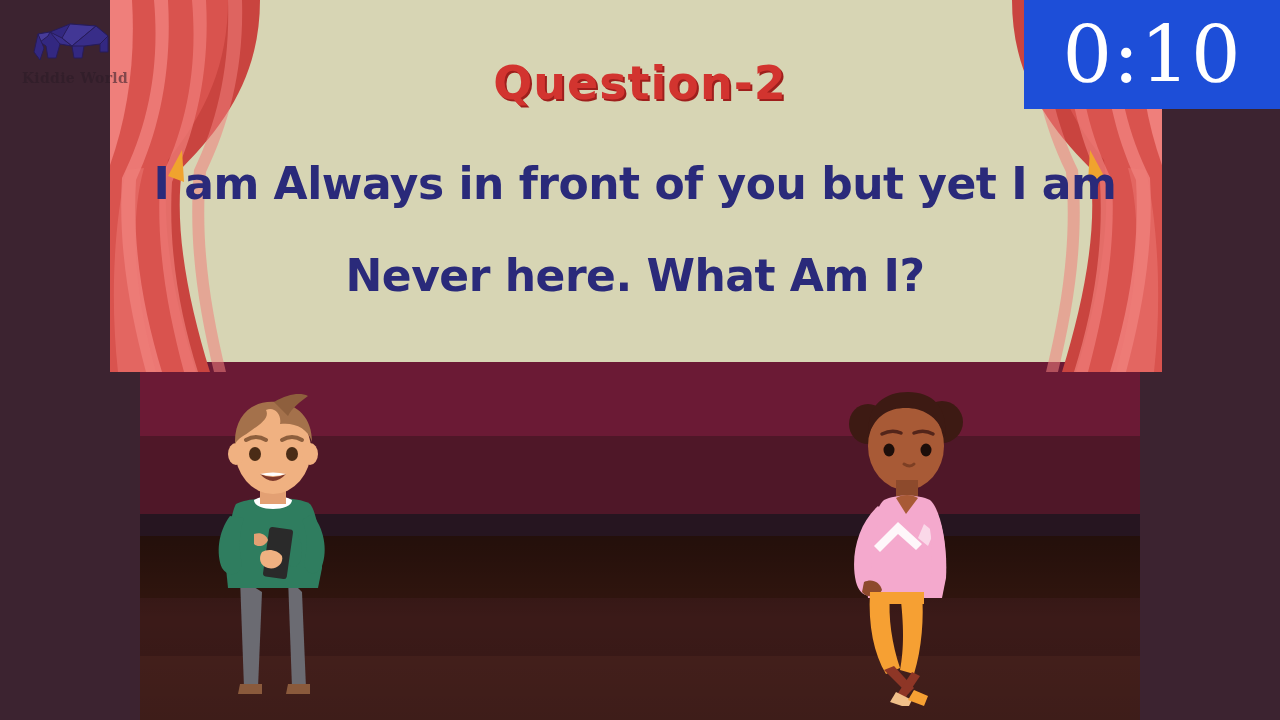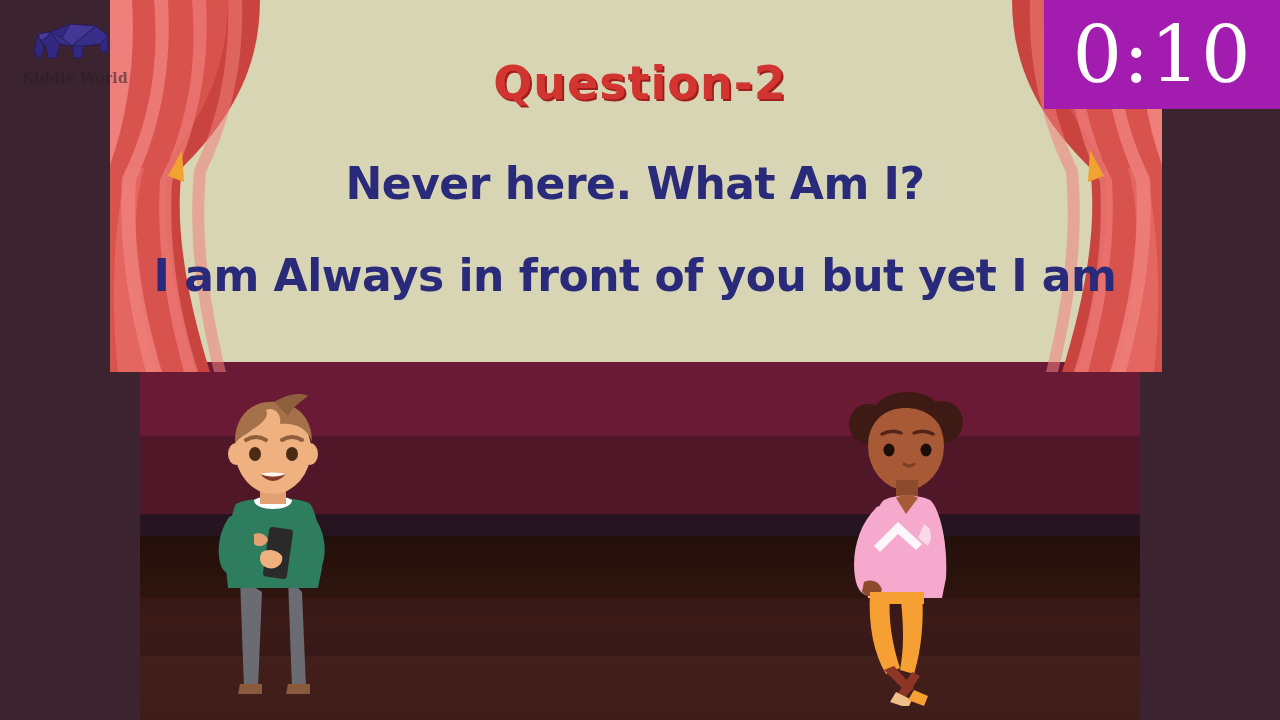--- a/index.html
+++ b/index.html
@@ -119,23 +119,23 @@
     color: #2a2a7a;
     letter-spacing: -0.5px;
   }
   .q-body .line { display: block; white-space: nowrap; }
 
   
   .timer-box {
     position: absolute;
     right: 0;
     top: 0;
-    width: 236px;
+    width: 256px;
     height: 109px;
-    background: #a21caf;
+    background: #1d4ed8;
     display: flex;
     align-items: center;
     justify-content: center;
     z-index: 40;
   }
   .timer-text {
     color: #fff;
     font-family: "DejaVu Serif", serif;
     font-size: 78px;
     line-height: 1;
@@ -230,22 +230,22 @@
       <path d="M96,0 C100,72 86,130 62,182 C58,252 70,314 88,372 L74,372 C58,312 46,250 50,180 C76,128 88,70 82,0 Z" fill="#ef7f7b" opacity=".7"></path>
       <path d="M132,0 C134,66 120,122 96,172 C90,242 100,306 116,372 L104,372 C88,306 78,242 84,170 C108,120 120,66 118,0 Z" fill="#ef7f7b" opacity=".55"></path>
       <path d="M72,150 L58,176 L74,182 Z" fill="#f0a32e"></path>
       <path d="M34,168 C18,226 26,300 46,372 L8,372 C0,300 4,226 16,170 Z" fill="#ef7f7b" opacity=".45"></path>
     </svg>
   </div>
 
   <div class="q-title">Question-2</div>
 
   <div class="q-body">
+    <span class="line">I am Always in front of you but yet I am</span>
     <span class="line">Never here. What Am I?</span>
-    <span class="line">I am Always in front of you but yet I am</span>
   </div>
 
   <div class="character boy">
     <svg width="160" height="316" viewBox="0 0 160 316">
 
       <path d="M44,186 L48,296 L62,296 L66,200 Z" fill="#6b6b72"></path>
       <path d="M92,186 L96,296 L110,296 L106,200 Z" fill="#6b6b72"></path>
 
       <path d="M44,292 h22 v10 h-24 z" fill="#8a5a3c"></path>
       <path d="M92,292 h22 v10 h-24 z" fill="#8a5a3c"></path>

